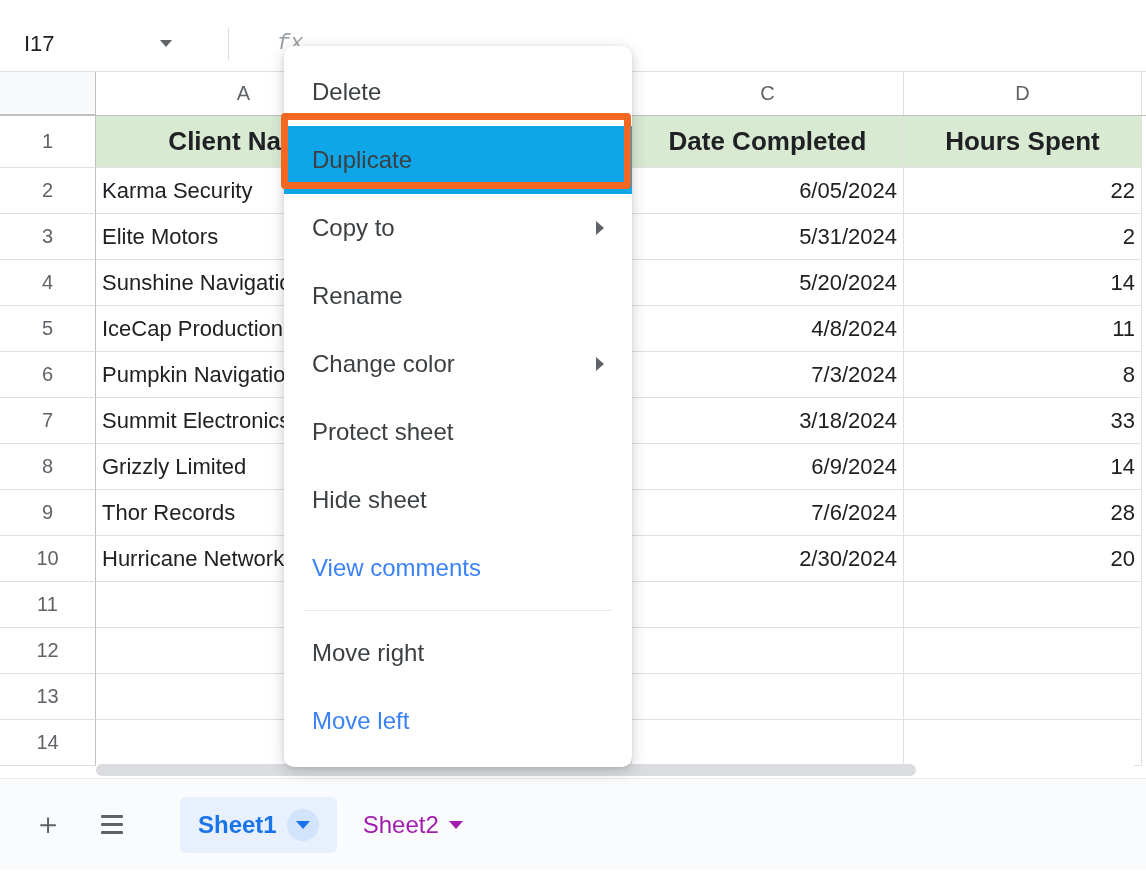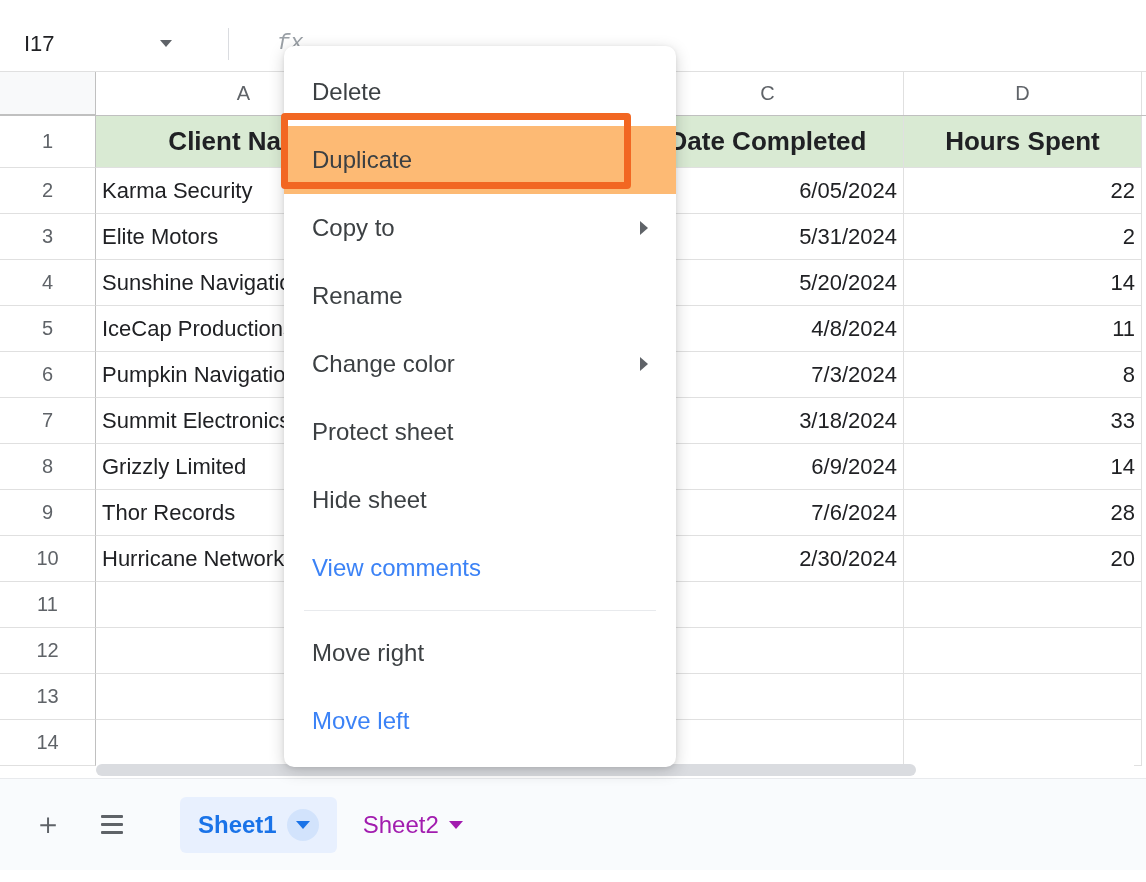--- a/index.html
+++ b/index.html
@@ -208,21 +208,21 @@
       display: flex;
       align-items: center;
       justify-content: center;
     }
     .sheet-tab.inactive { color: #a21caf; }
 
     .context-menu {
       position: absolute;
       left: 284px;
       top: 46px;
-      width: 392px;
+      width: 348px;
       background: #ffffff;
       border-radius: 10px;
       box-shadow: 0 4px 16px rgba(0,0,0,0.18), 0 1px 4px rgba(0,0,0,0.08);
       padding: 12px 0;
       z-index: 100;
     }
     .menu-item {
       display: flex;
       align-items: center;
       justify-content: space-between;
@@ -249,21 +249,21 @@
       margin: 8px 20px;
     }
     .highlight-frame {
       position: absolute;
       border: 7px solid #f26722;
       border-radius: 4px;
       pointer-events: none;
       z-index: 101;
     }
     .menu-item.highlighted {
-      background: #fdba74;
+      background: #0ea5e9;
     }
   </style>
 </head>
 <body>
 
 <div class="formula-bar">
   <div class="cell-ref-box">
     <span>I17</span>
     <span class="cell-ref-dropdown"></span>
   </div>

